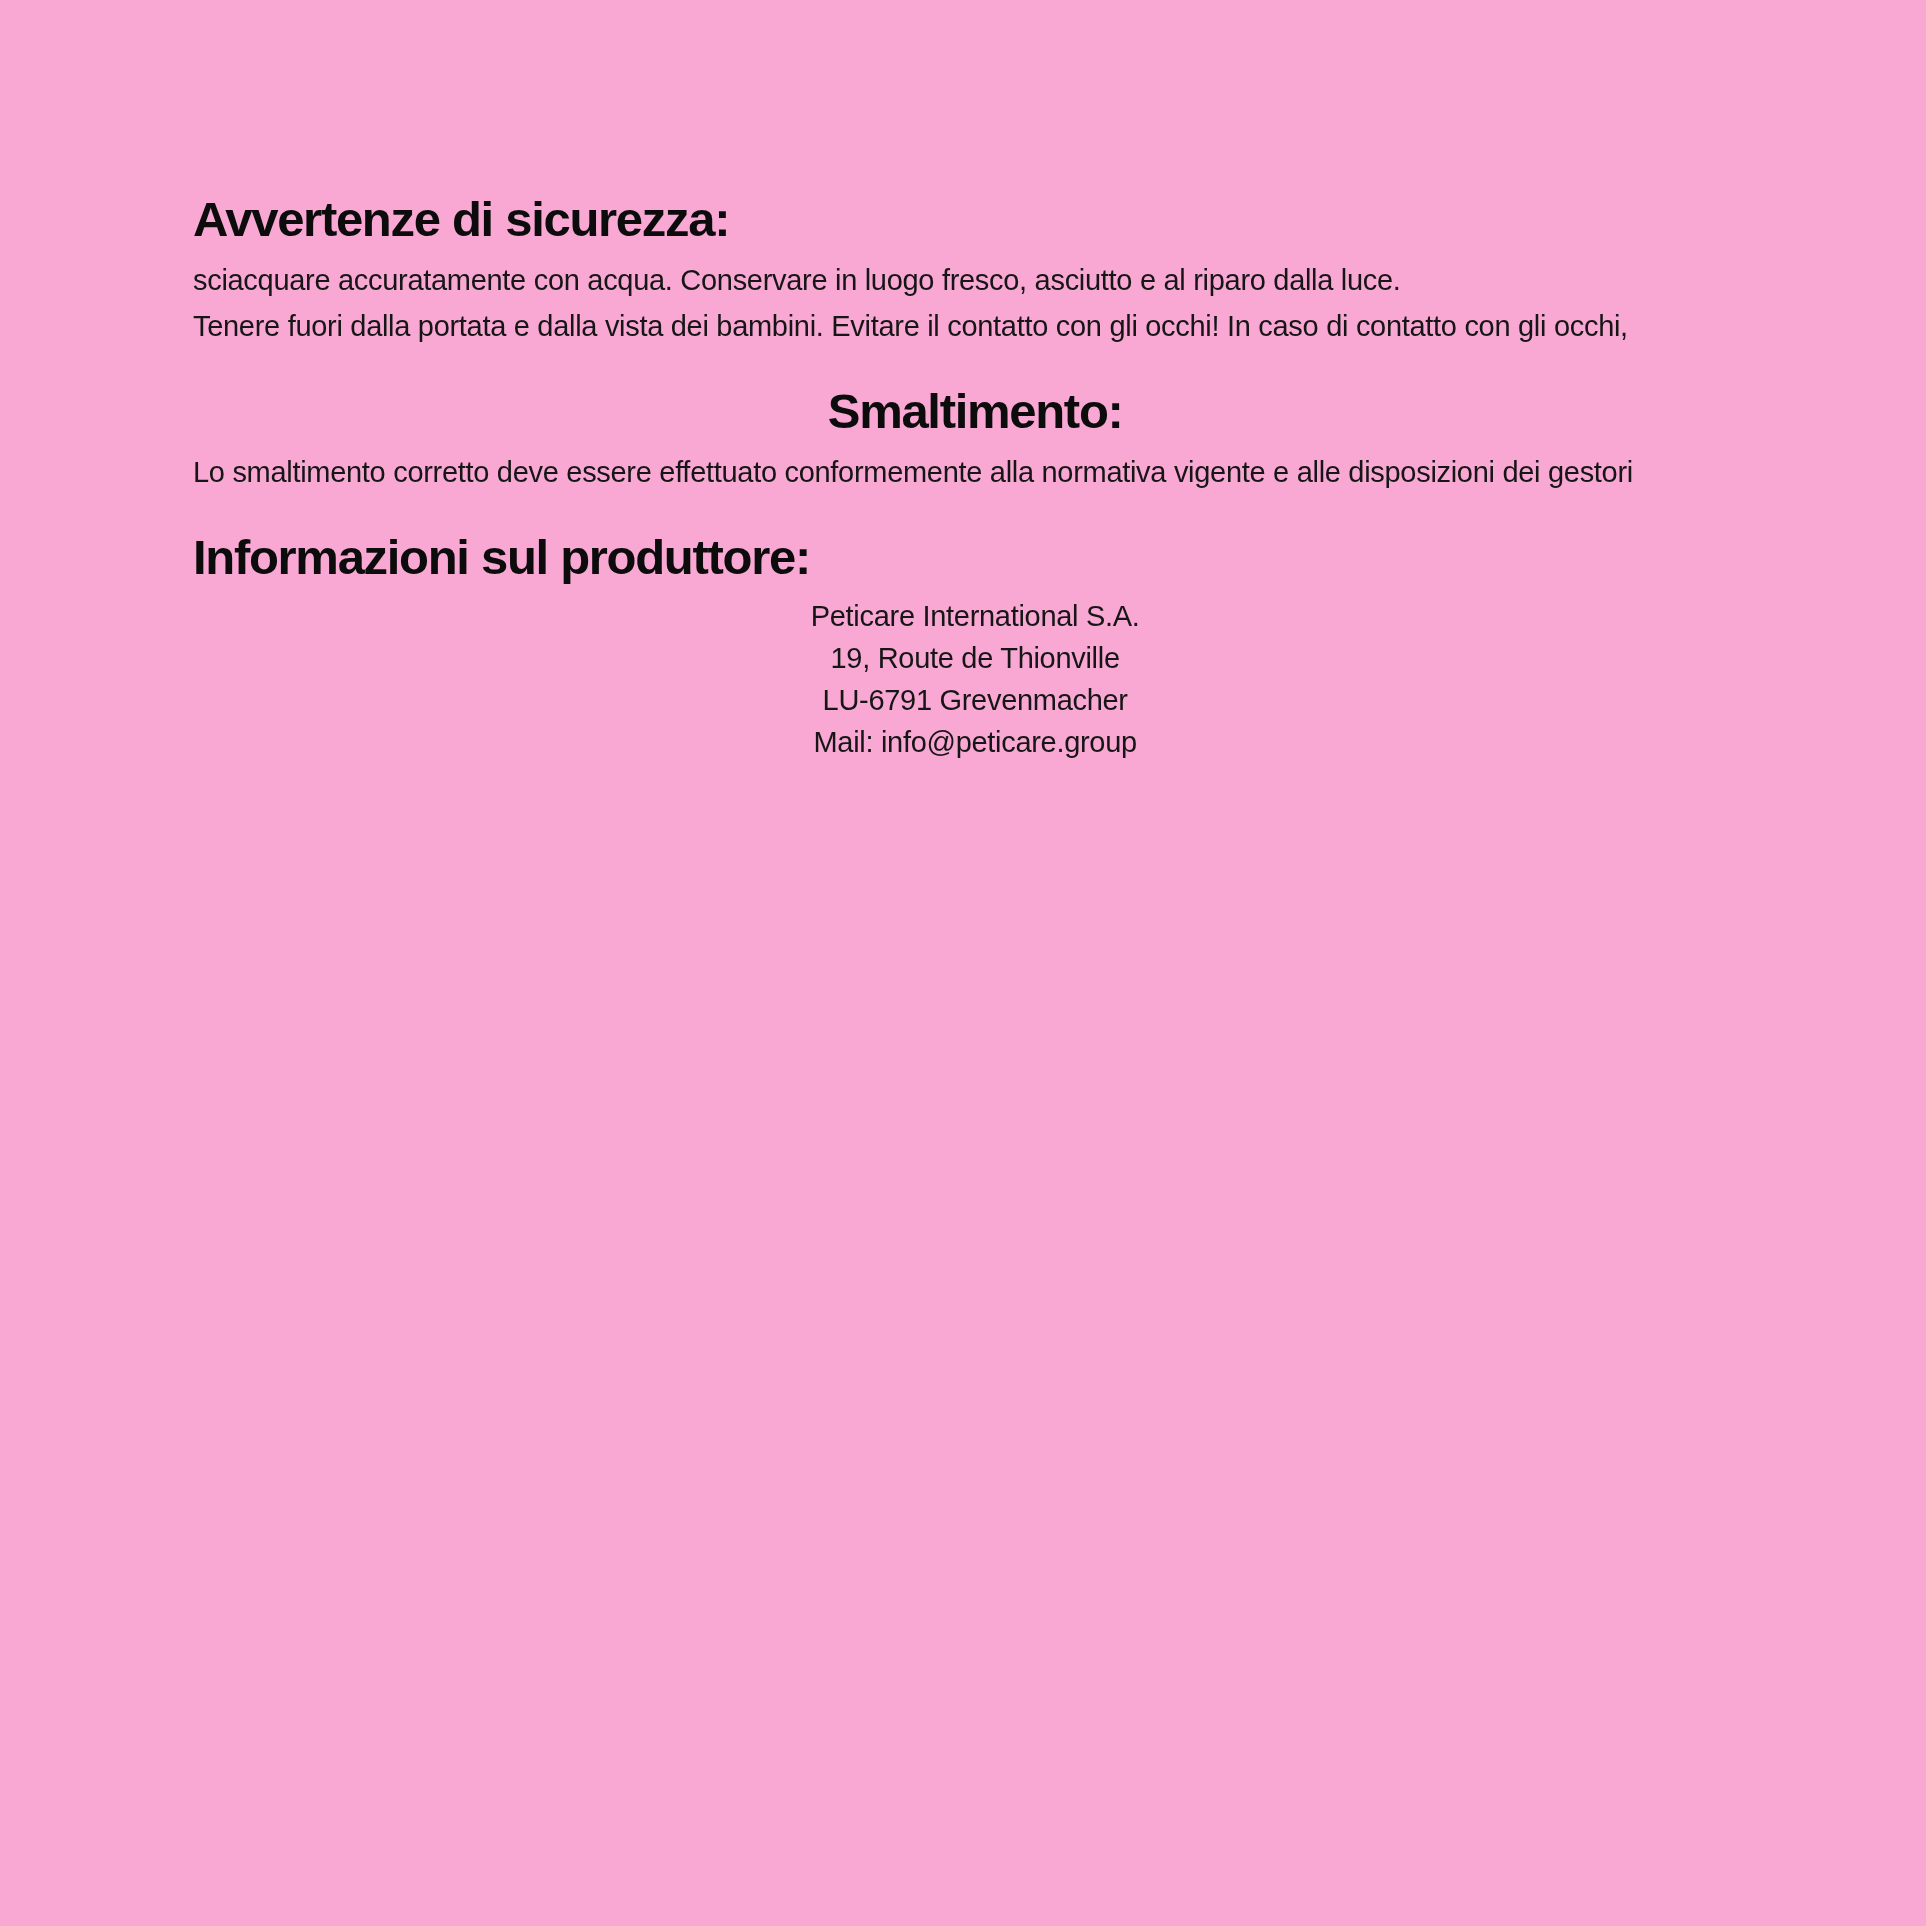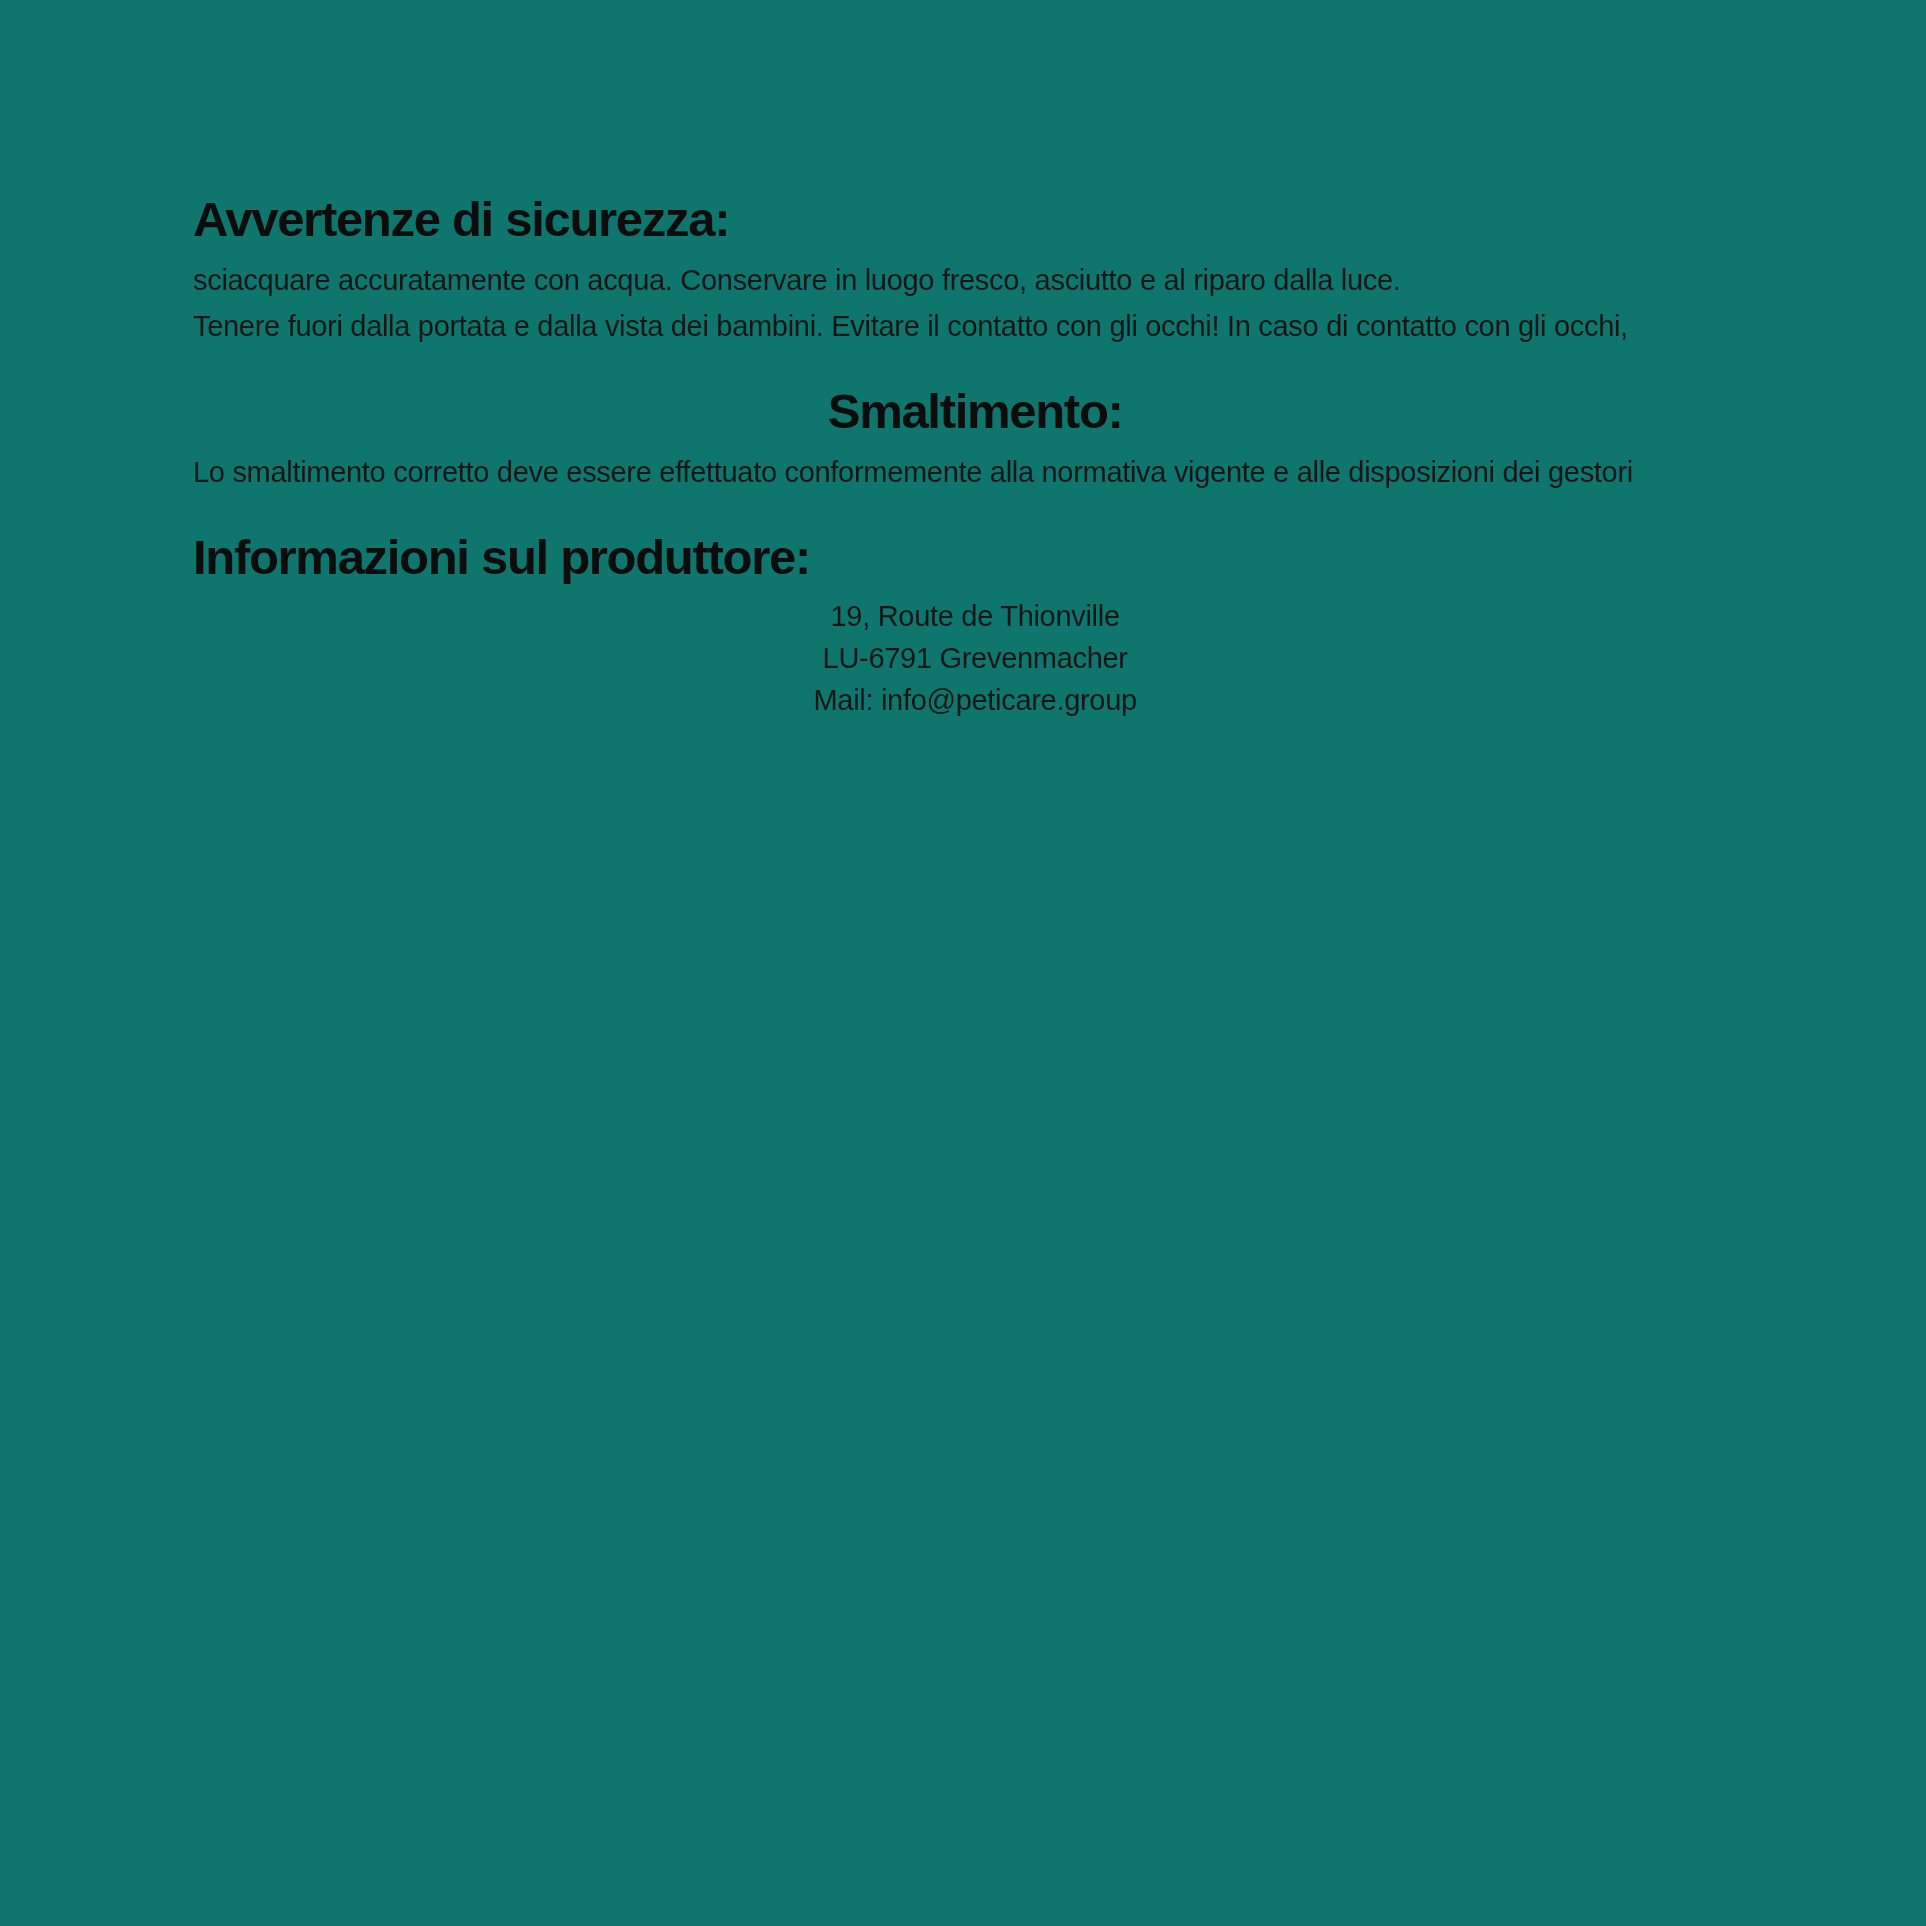--- a/index.html
+++ b/index.html
@@ -4,21 +4,21 @@
 <style>
   html, body {
     margin: 0;
     padding: 0;
     background: #ffffff;
   }
   .page {
     position: relative;
     width: 1926px;
     height: 1926px;
-    background: #0f766e;
+    background: #f9a8d4;
     overflow: hidden;
     font-family: "Liberation Sans", sans-serif;
     color: #111111;
   }
   .content {
     position: absolute;
     left: 193px;
     top: 187px;
     width: 1554px;
   }
@@ -66,20 +66,21 @@
     <div class="section">
       <h1 class="section-heading indent-sm">Smaltimento:</h1>
       <div class="section-body">
         <div class="body-line">Lo smaltimento corretto deve essere effettuato conformemente alla normativa vigente e alle disposizioni dei gestori</div>
       </div>
     </div>
 
     <div class="section producer">
       <h1 class="section-heading">Informazioni sul produttore:</h1>
       <div class="section-body indent-sm">
+        <div class="body-line">Peticare International S.A.</div>
         <div class="body-line">19, Route de Thionville</div>
         <div class="body-line">LU-6791 Grevenmacher</div>
         <div class="body-line">Mail: info@peticare.group</div>
       </div>
     </div>
 
   </div>
 </div>
 
 

